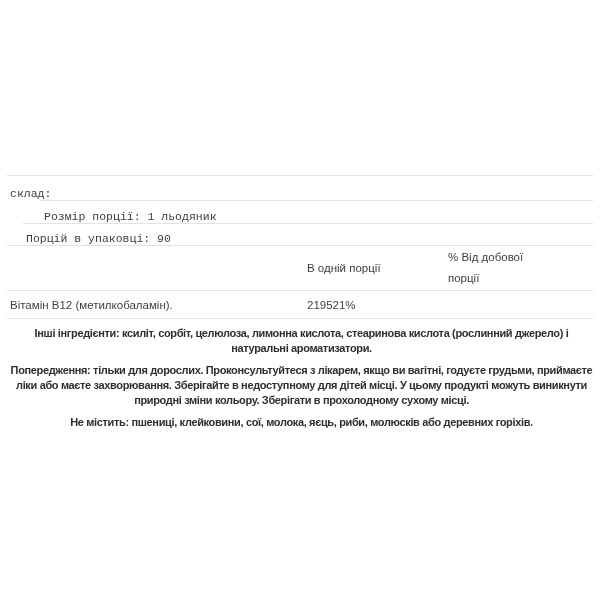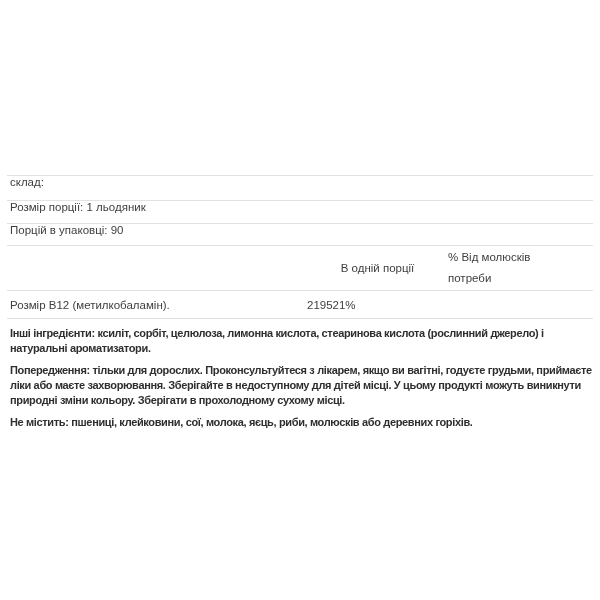--- a/index.html
+++ b/index.html
@@ -26,48 +26,50 @@
     border-bottom: 1px solid #e2e2e2;
     color: #3e3e3e;
     font-size: 11.5px;
   }
   .row {
     border-top: 1px solid #e2e2e2;
     box-sizing: content-box;
   }
   .row.single {
     display: flex;
-    align-items: flex-start;
+    align-items: flex-end;
     padding-left: 3px;
+    font-family: Liberation Mono, monospace;
   }
   .row.r1 { height: 24px; }
-  .row.r2 { height: 22px; }
-  .row.r3 { height: 21px; }
+  .row.r2 { height: 22px; margin-left: 34px; }
+  .row.r3 { height: 21px; margin-left: 16px; }
   .row.cols {
     display: grid;
     grid-template-columns: 300px 141px 1fr;
     align-items: center;
   }
   .row.header-row { height: 44px; }
   .row.data-row  { height: 27px; }
   .cell-name { padding-left: 3px; }
   .hdr-col3 {
     max-width: 100px;
     line-height: 21px;
   }
-  .hdr-col2 { line-height: 14px; text-align: center; }
+  .hdr-col2 { line-height: 14px; }
   
   .notes p {
     margin: 7px 0 6px 0;
     padding-left: 3px;
     font-size: 11px;
     font-weight: 700;
     letter-spacing: -0.35px;
     line-height: 15px;
     color: #2e2e2e;
+    text-align: center;
   }
 </style>
 </head>
 <body>
 
 <div class="sheet">
 
   <div class="facts-table">
 
     <div class="row single r1">
@@ -79,26 +81,26 @@
     </div>
 
     <div class="row single r3">
       <span>Порцій в упаковці: 90</span>
     </div>
 
     <div class="row cols header-row">
       <div class="cell-name"></div>
       <div class="hdr-col2">В одній порції</div>
       <div>
-        <div class="hdr-col3">% Від молюсків потреби</div>
+        <div class="hdr-col3">% Від добової порції</div>
       </div>
     </div>
 
     <div class="row cols data-row">
-      <div class="cell-name">Розмір B12 (метилкобаламін).</div>
+      <div class="cell-name">Вітамін B12 (метилкобаламін).</div>
       <div>219521%</div>
     </div>
 
   </div>
 
   <div class="notes">
     <p>Інші інгредієнти: ксиліт, сорбіт, целюлоза, лимонна кислота, стеаринова кислота (рослинний джерело) і натуральні ароматизатори.</p>
     <p>Попередження: тільки для дорослих. Проконсультуйтеся з лікарем, якщо ви вагітні, годуєте грудьми, приймаєте ліки або маєте захворювання. Зберігайте в недоступному для дітей місці. У цьому продукті можуть виникнути природні зміни кольору. Зберігати в прохолодному сухому місці.</p>
     <p>Не містить: пшениці, клейковини, сої, молока, яєць, риби, молюсків або деревних горіхів.</p>
   </div>

